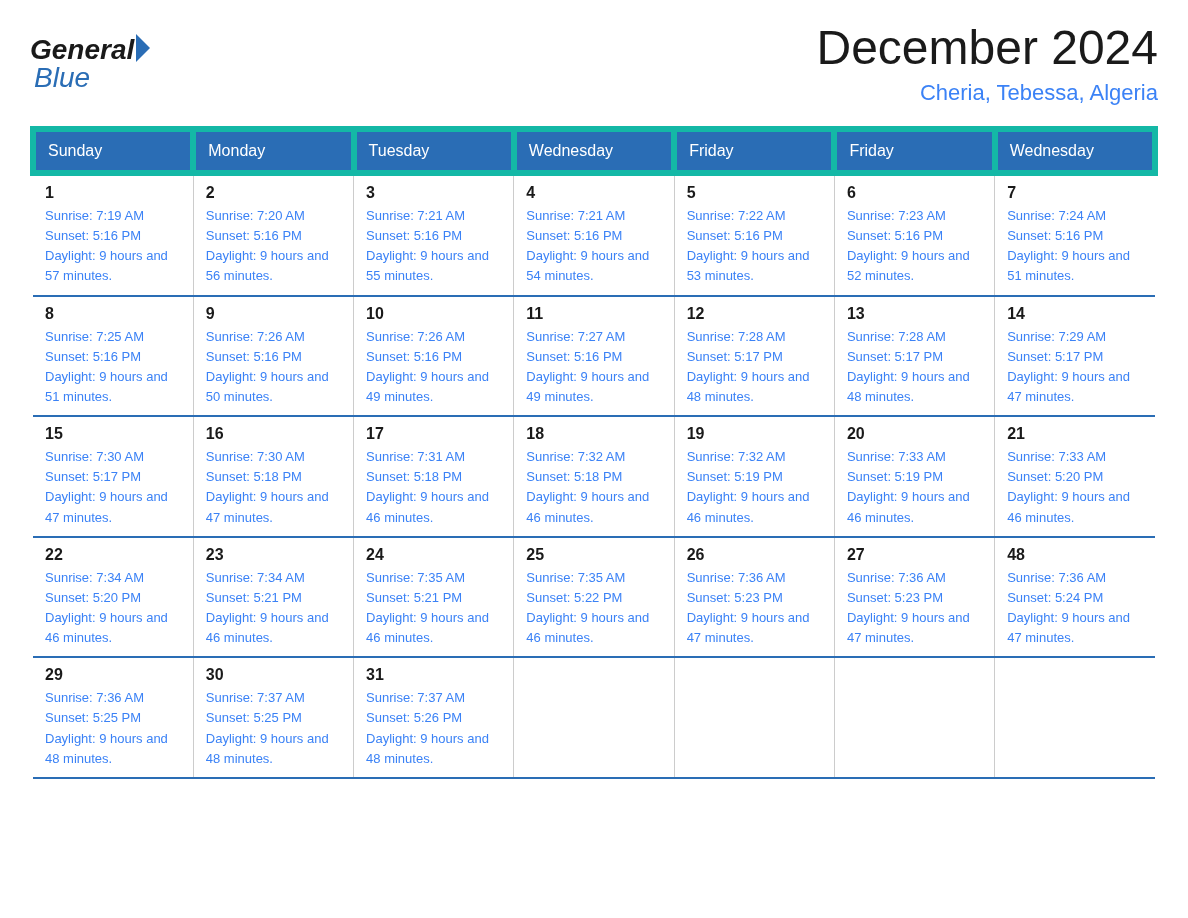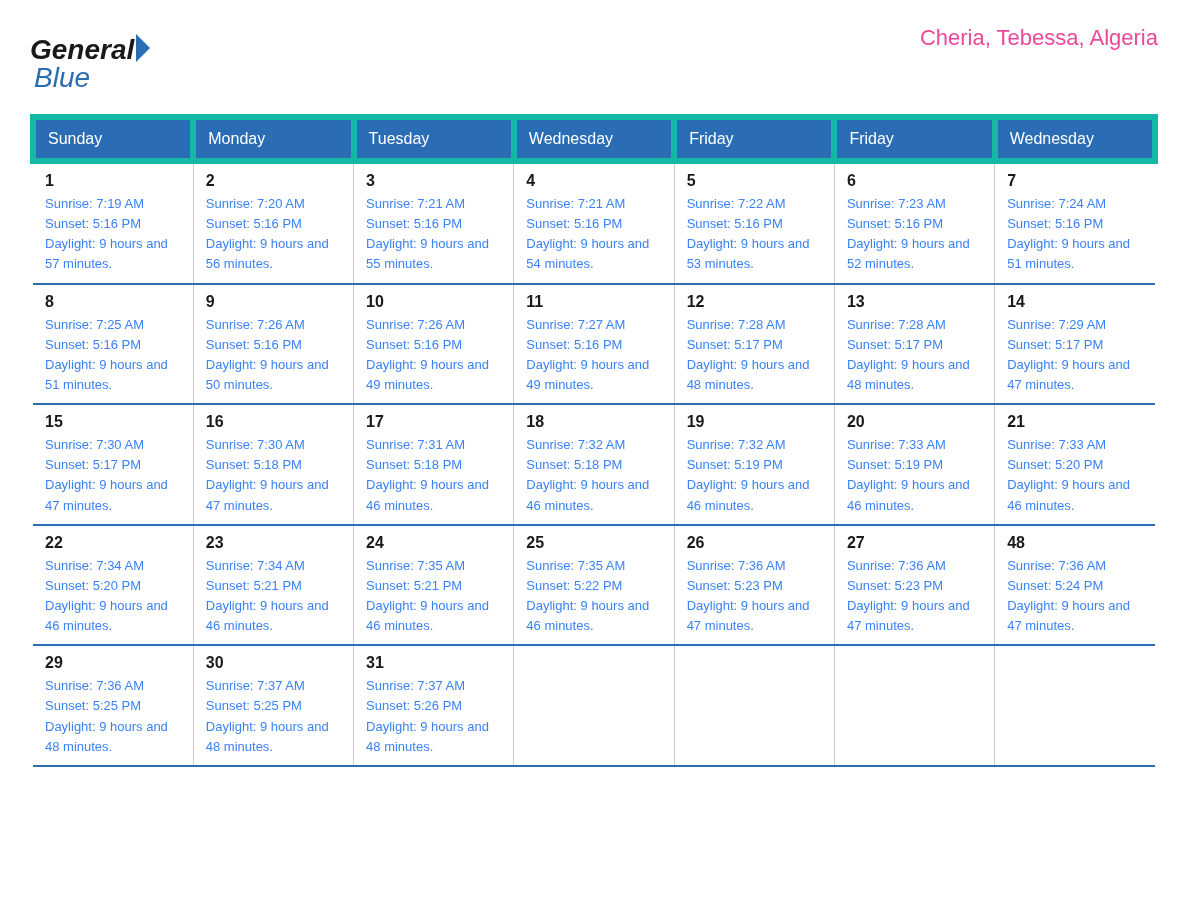--- a/index.html
+++ b/index.html
@@ -58,21 +58,21 @@
     .title-section {
       text-align: right;
     }
     .month-title {
       font-size: 48px;
       font-weight: normal;
       color: #1a1a1a;
     }
     .location-title {
       font-size: 22px;
-      color: #ec4899;
+      color: #3b82f6;
       margin-top: 5px;
     }
     table {
       width: 100%;
       border-collapse: collapse;
     }
     thead tr {
       background-color: #2a6db5;
     }
     thead th {
@@ -121,20 +121,21 @@
   <div class="logo">
     <div class="logo-wrapper">
       <div class="logo-top">
         <span class="logo-text-general">General</span>
         <span class="logo-arrow"></span>
       </div>
       <span class="logo-blue">Blue</span>
     </div>
   </div>
   <div class="title-section">
+    <div class="month-title">December 2024</div>
     <div class="location-title">Cheria, Tebessa, Algeria</div>
   </div>
 </div>
 
 <table>
   <thead>
     <tr>
       <th>Sunday</th>
       <th>Monday</th>
       <th>Tuesday</th>

